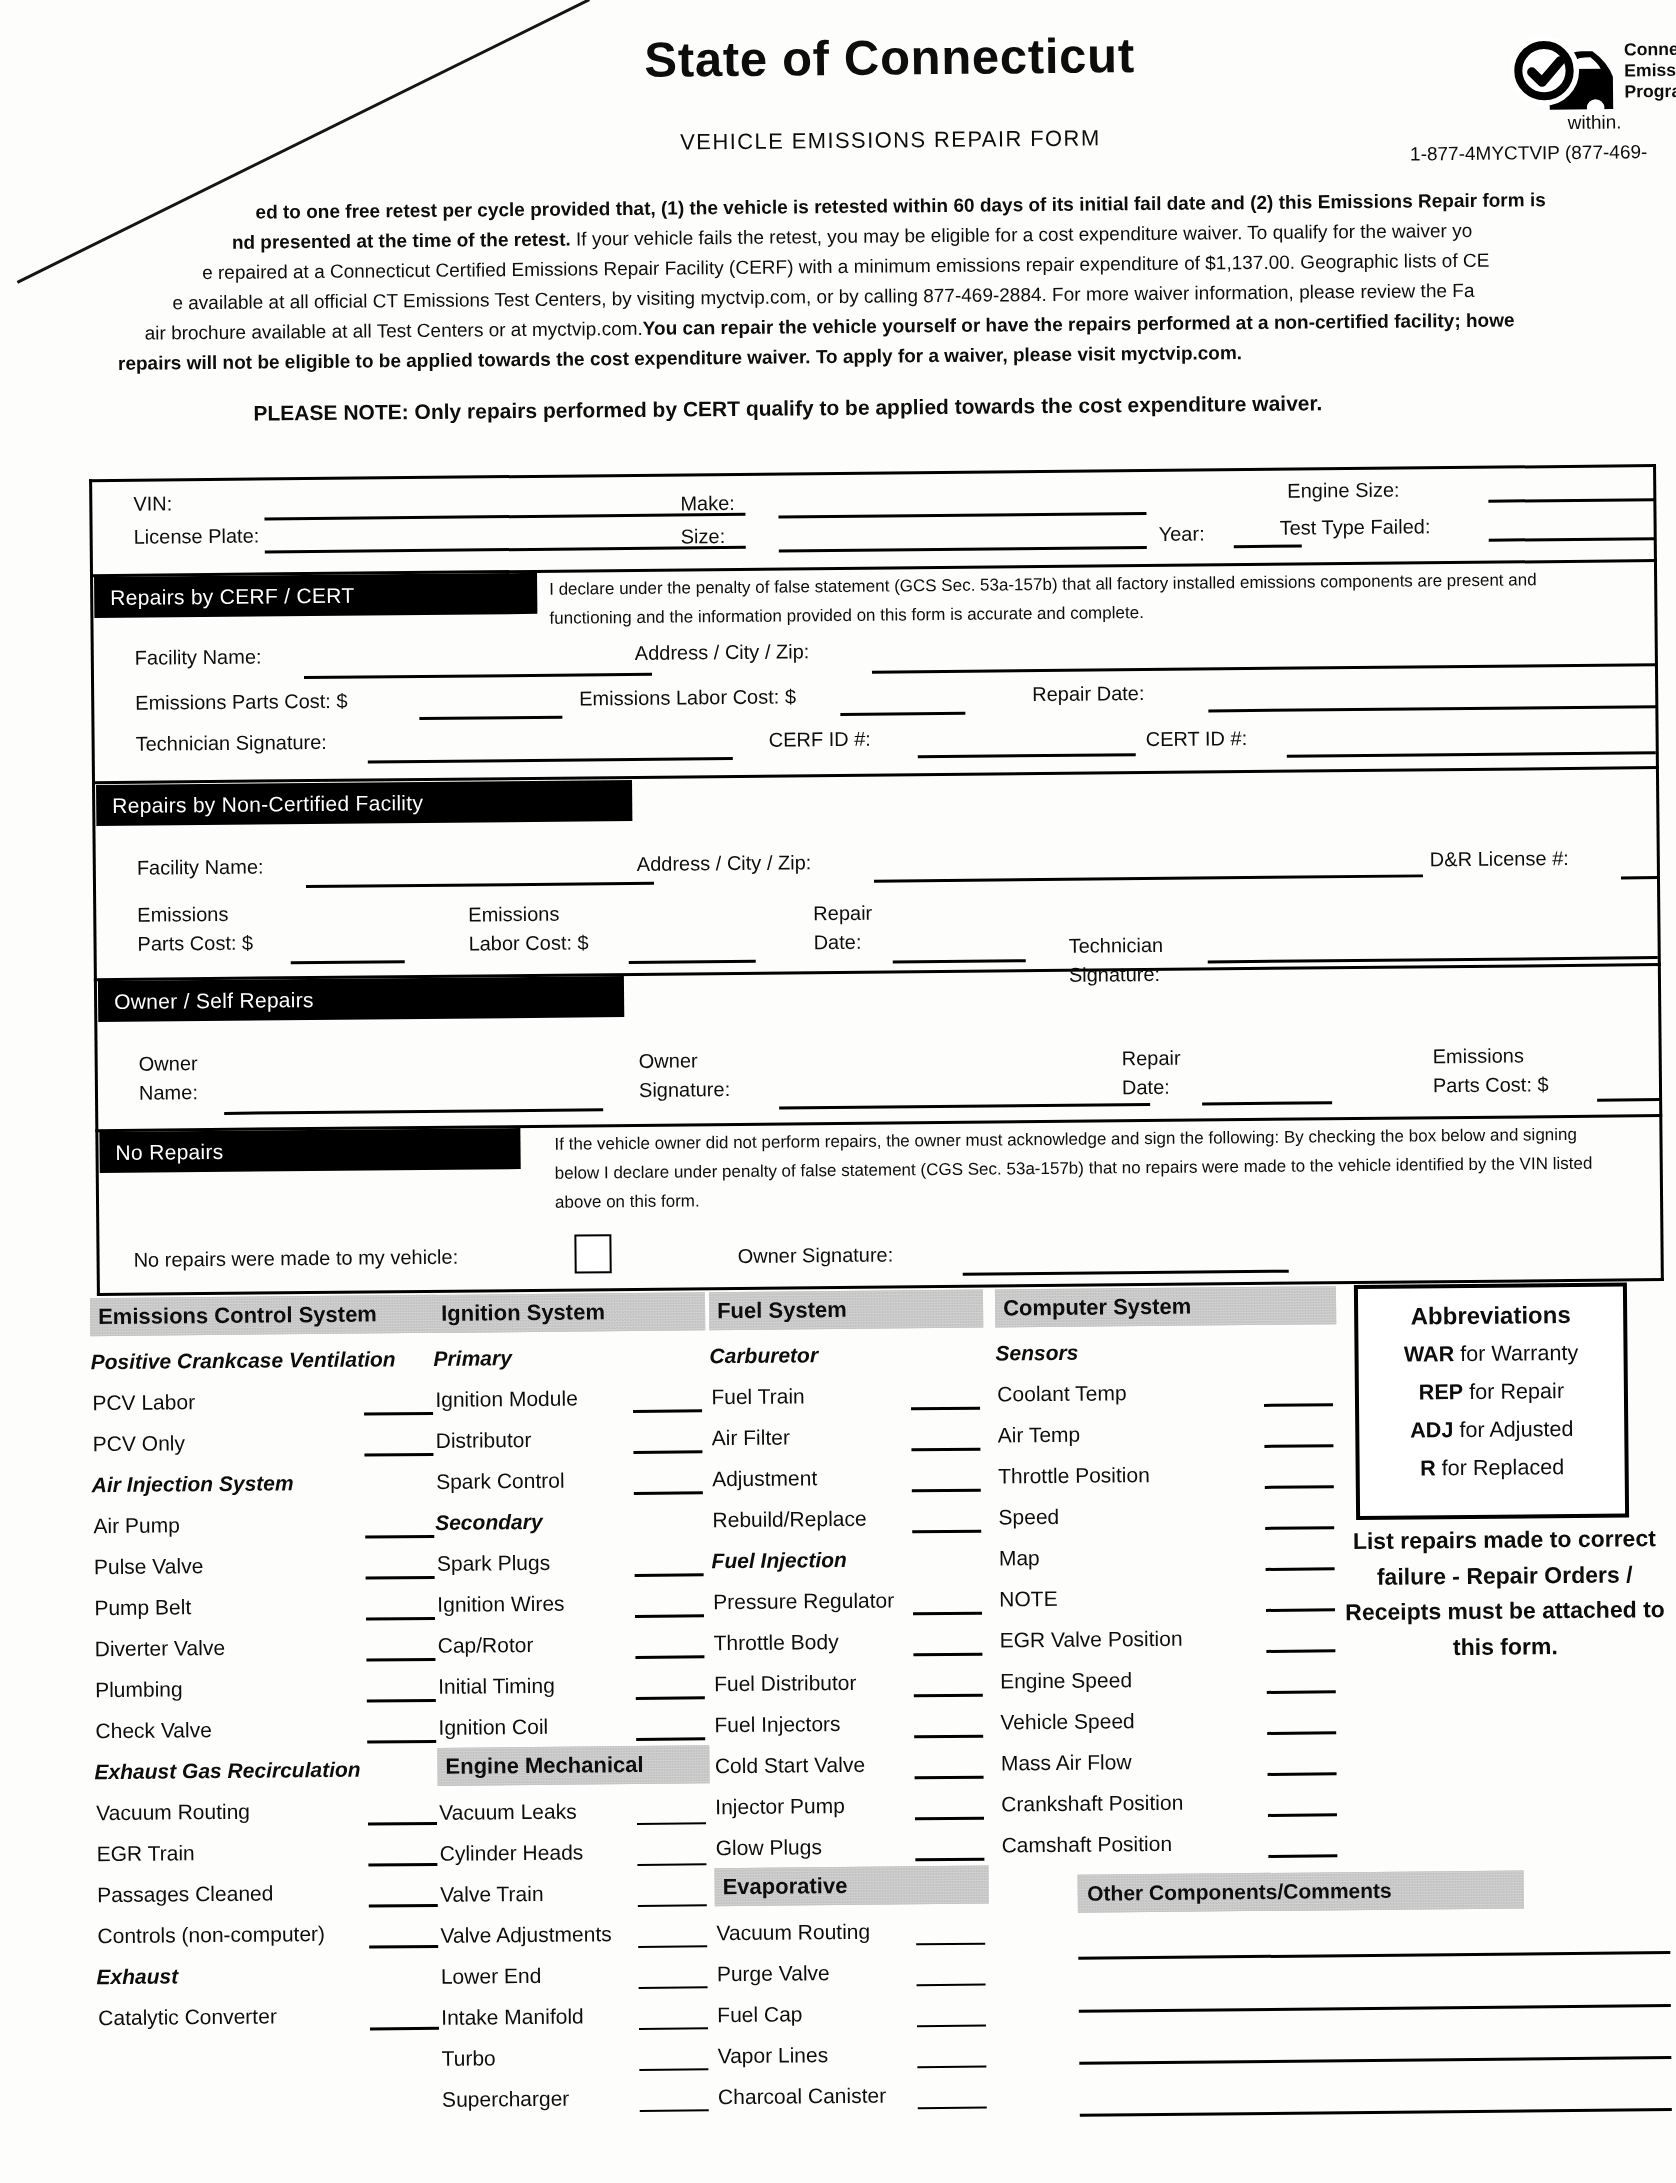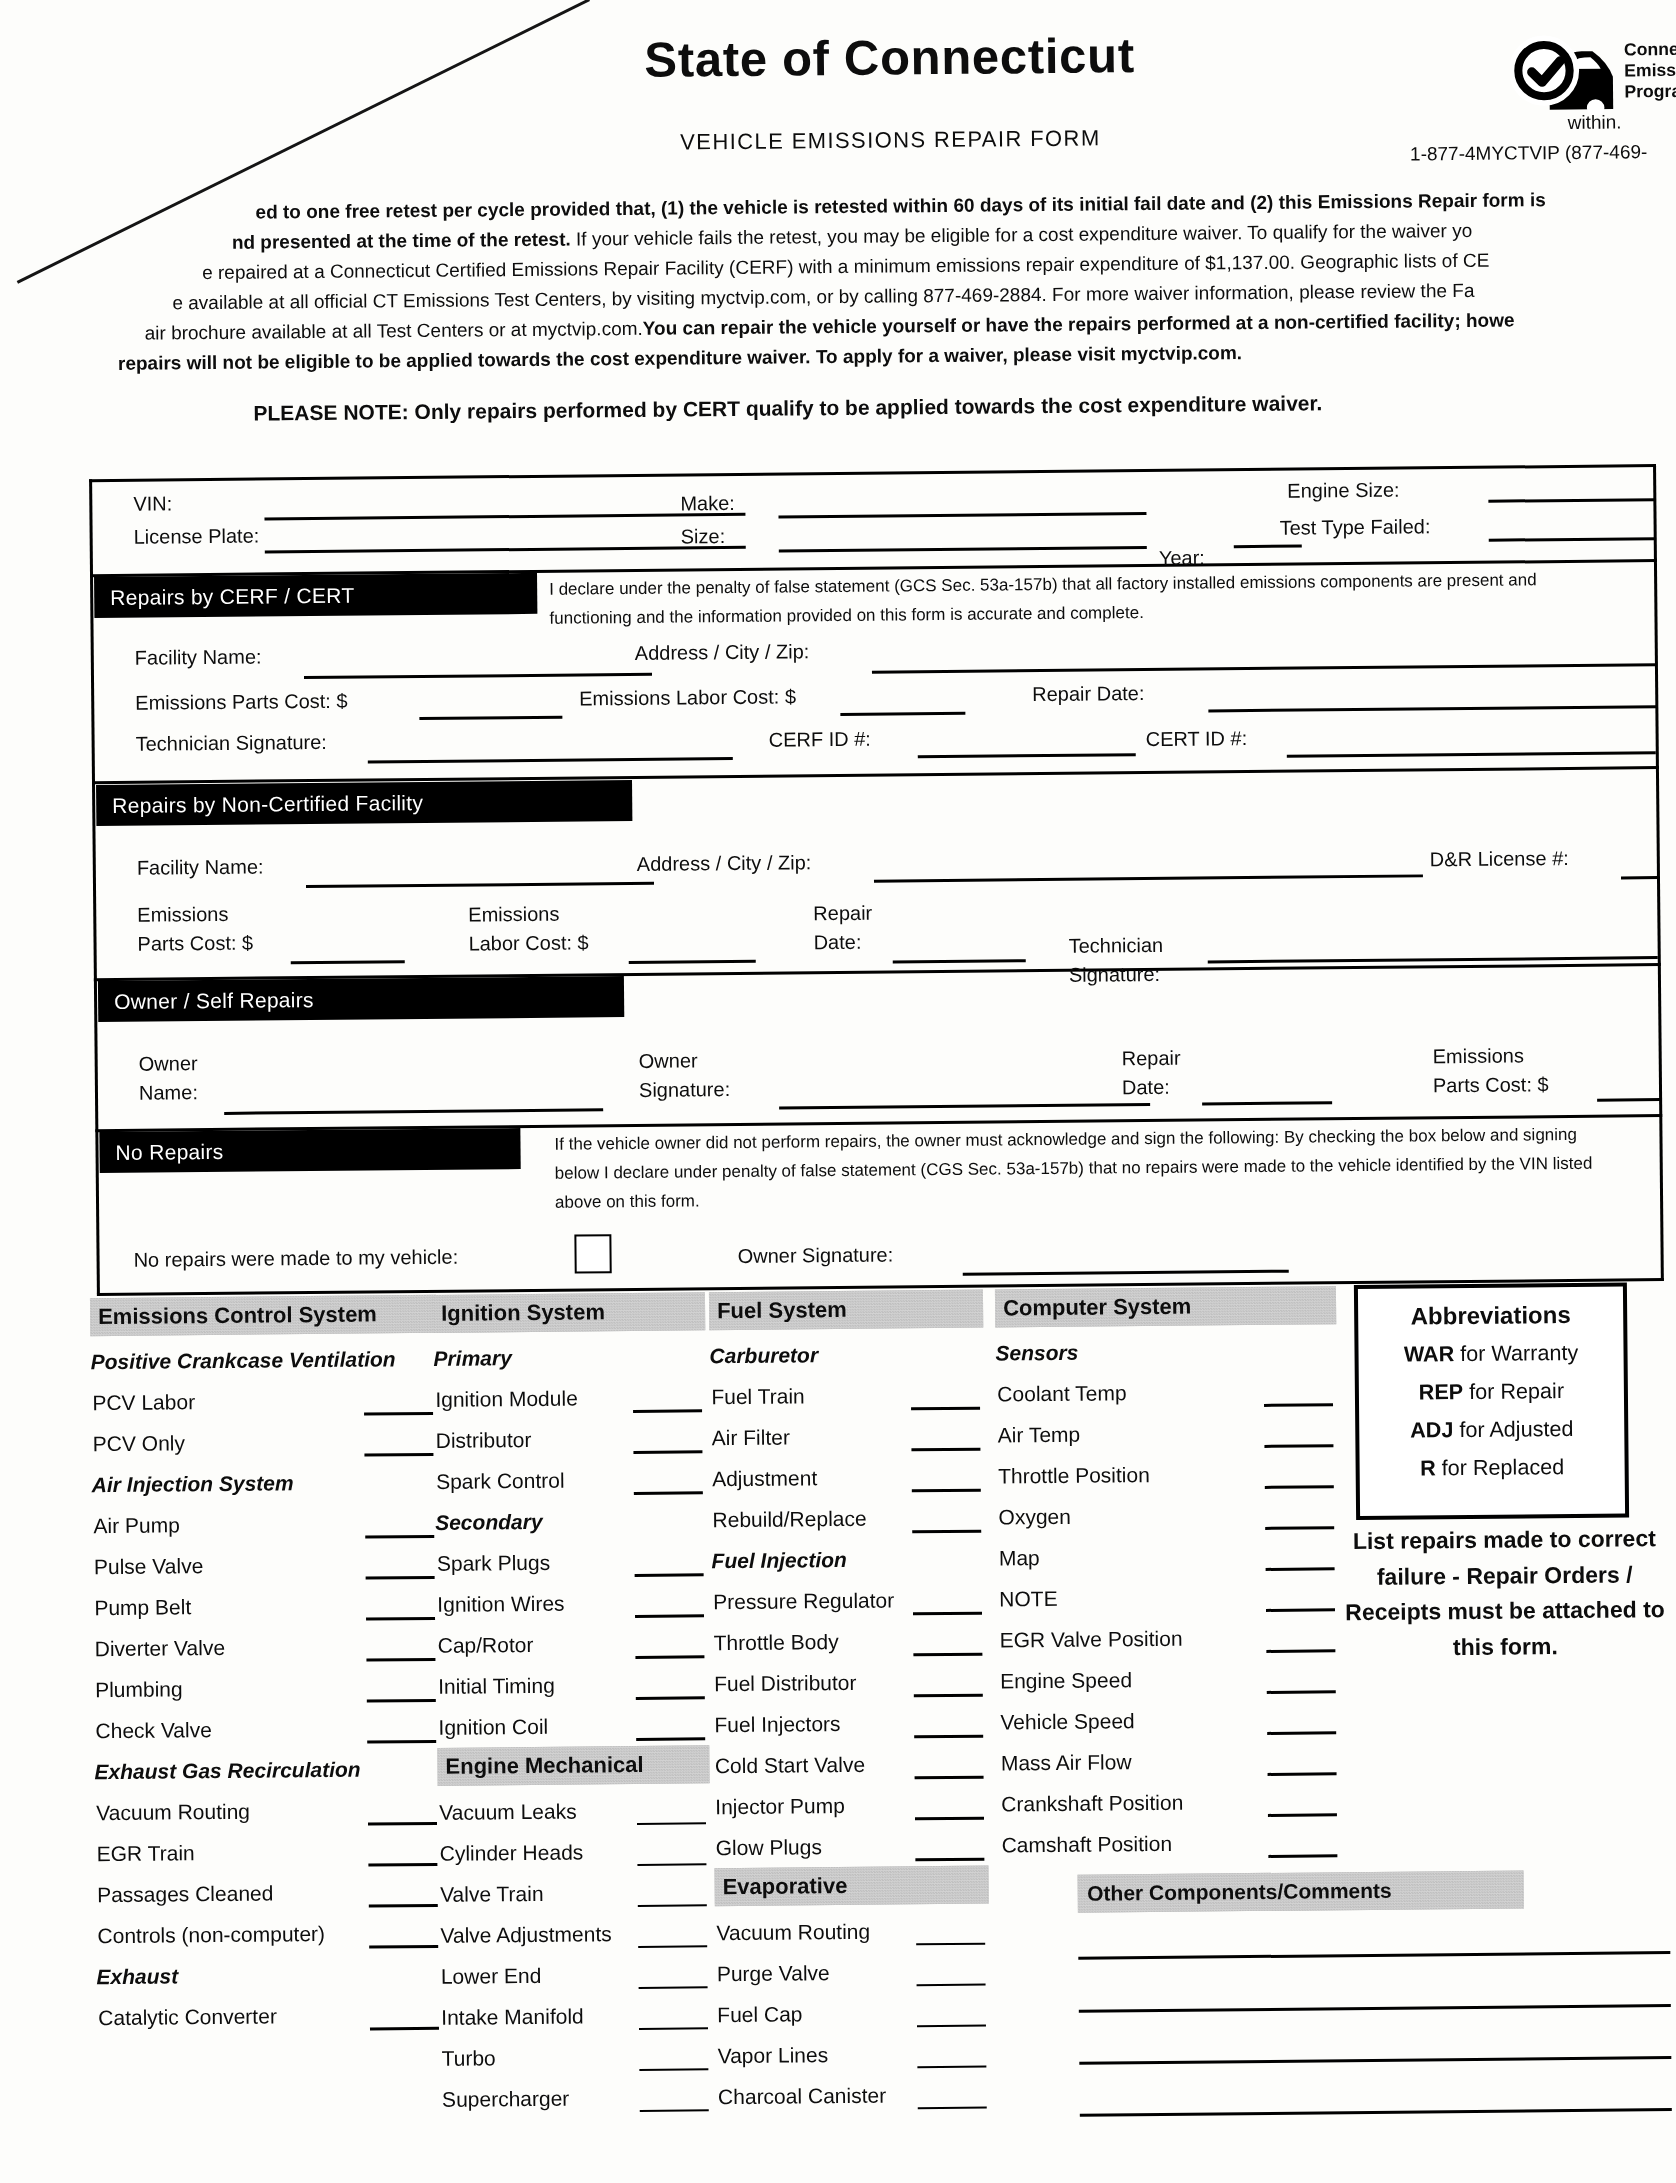--- a/index.html
+++ b/index.html
@@ -99,21 +99,21 @@
     <div class="vline" style="left:1659px; top:472px; height:817px;"></div>
 
     <div class="abs lbl" style="left:139px; top:483px;">VIN:</div>
     <div class="ul" style="left:270px; top:512px; width:481px;"></div>
     <div class="abs lbl" style="left:139px; top:516px;">License Plate:</div>
     <div class="ul" style="left:270px; top:545px; width:481px;"></div>
     <div class="abs lbl" style="left:686px; top:488px;">Make:</div>
     <div class="ul" style="left:784px; top:515px; width:368px;"></div>
     <div class="abs lbl" style="left:686px; top:521px;">Size:</div>
     <div class="ul" style="left:784px; top:549px; width:368px;"></div>
-    <div class="abs lbl" style="left:1164px; top:523px;margin-top:24px;">Year:</div>
+    <div class="abs lbl" style="left:1164px; top:523px;">Year:</div>
     <div class="ul" style="left:1239px; top:549px; width:68px;"></div>
     <div class="abs lbl" style="left:1293px; top:481px;">Engine Size:</div>
     <div class="ul" style="left:1494px; top:506px; width:166px;"></div>
     <div class="abs lbl" style="left:1285px; top:518px;">Test Type Failed:</div>
     <div class="ul" style="left:1494px; top:545px; width:166px;"></div>
 
     <div class="bar" style="left:99px; top:570px; width:443px;">Repairs by CERF / CERT</div>
     <div class="abs small" style="left:554px; top:573px; width:1045px;">I declare under the penalty of false statement (GCS Sec. 53a-157b) that all factory installed emissions components are present and functioning and the information provided on this form is accurate and complete.</div>
 
     <div class="abs lbl" style="left:139px; top:637px;">Facility Name:</div>
@@ -406,21 +406,21 @@
         </div>
         <div class="cl-item">
           <span class="t">Air Temp</span>
           <span class="item-blank"></span>
         </div>
         <div class="cl-item">
           <span class="t">Throttle Position</span>
           <span class="item-blank"></span>
         </div>
         <div class="cl-item">
-          <span class="t">Oxygen</span>
+          <span class="t">Speed</span>
           <span class="item-blank"></span>
         </div>
         <div class="cl-item">
           <span class="t">Map</span>
           <span class="item-blank"></span>
         </div>
         <div class="cl-item">
           <span class="t">NOTE</span>
           <span class="item-blank"></span>
         </div>

